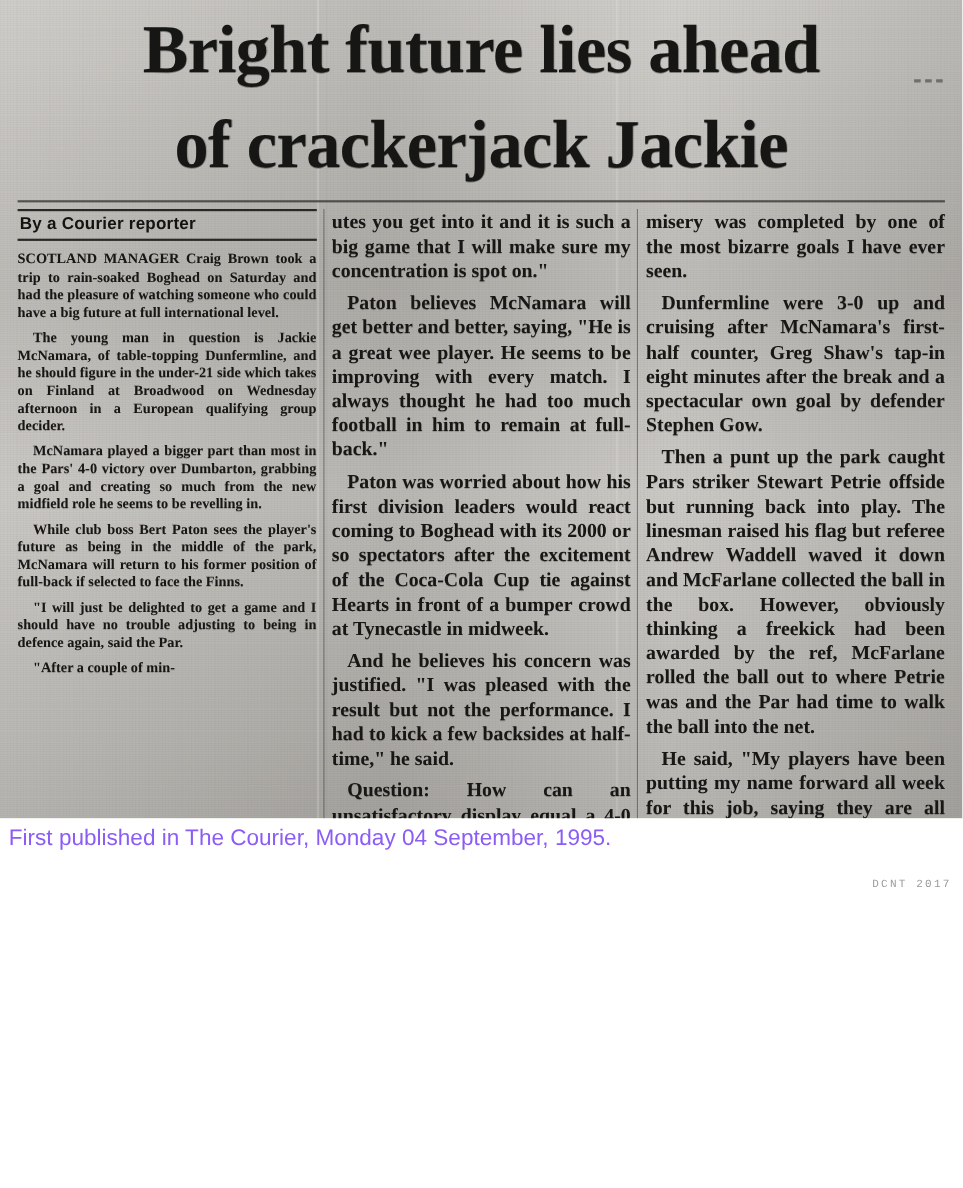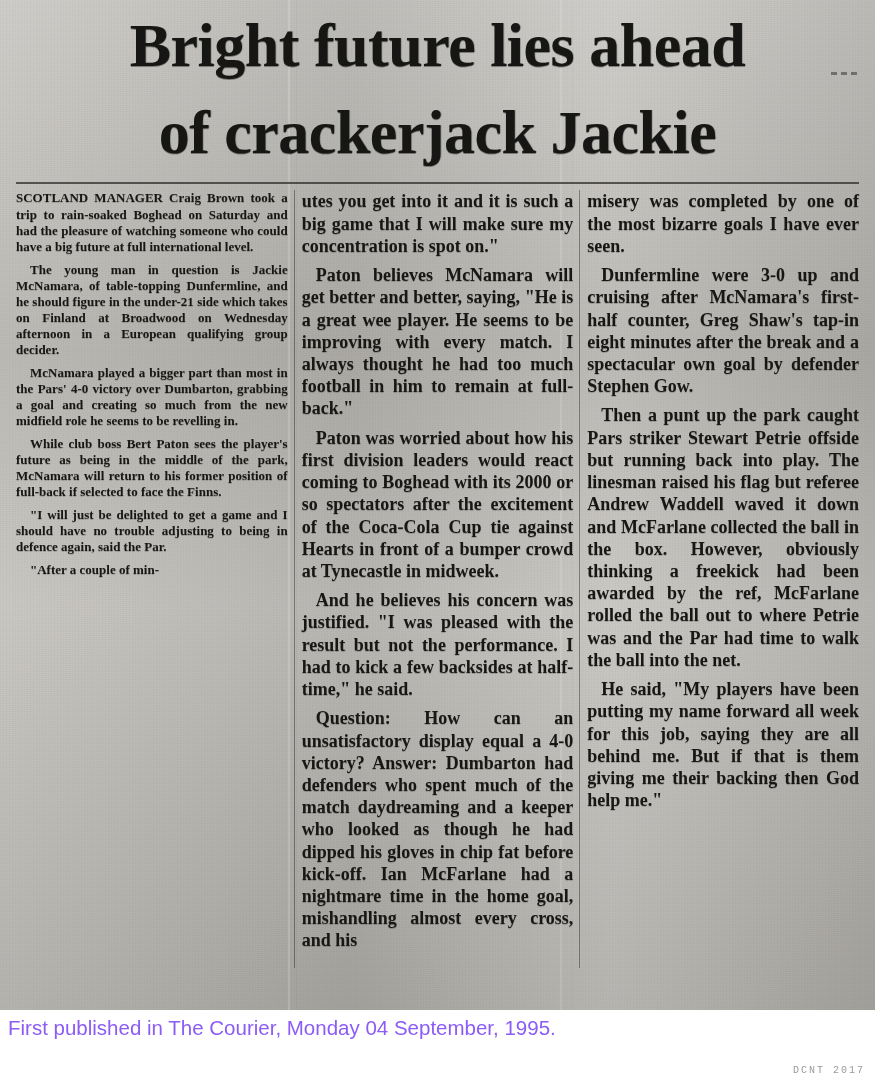--- a/index.html
+++ b/index.html
@@ -10,21 +10,21 @@
   body {
     width: 875px;
     height: 1080px;
     font-family: "Liberation Serif", serif;
     overflow: hidden;
   }
 
   #clipping {
     position: relative;
     width: 875px;
-    height: 1010px;
+    height: 744px;
     background: #b9b7b2;
     background-image:
       linear-gradient(90deg, rgba(255,255,255,0.10) 0px, rgba(0,0,0,0.05) 40%, rgba(255,255,255,0.12) 70%, rgba(0,0,0,0.06) 100%),
       linear-gradient(180deg, rgba(255,255,255,0.18) 0%, rgba(0,0,0,0.04) 35%, rgba(255,255,255,0.10) 60%, rgba(0,0,0,0.08) 100%);
     filter: contrast(104%);
     overflow: hidden;
   }
 
   
   #grain {
@@ -169,20 +169,21 @@
   <div id="headline">
     <div class="hl-line hl-1">Bright future lies ahead</div>
     <div class="hl-line hl-2">of crackerjack Jackie</div>
   </div>
 
   <div id="rule-top"></div>
 
   <div id="columns">
 
     <div class="col col-1">
+      <div class="byline">By a Courier reporter</div>
       <p class="body caps-lead">SCOTLAND MANAGER Craig Brown took a trip to rain-soaked Boghead on Saturday and had the pleasure of watching someone who could have a big future at full international level.</p>
       <p class="body indent">The young man in question is Jackie McNamara, of table-topping Dunfermline, and he should figure in the under-21 side which takes on Finland at Broadwood on Wednesday afternoon in a European qualifying group decider.</p>
       <p class="body indent">McNamara played a bigger part than most in the Pars' 4-0 victory over Dumbarton, grabbing a goal and creating so much from the new midfield role he seems to be revelling in.</p>
       <p class="body indent">While club boss Bert Paton sees the player's future as being in the middle of the park, McNamara will return to his former position of full-back if selected to face the Finns.</p>
       <p class="body indent">"I will just be delighted to get a game and I should have no trouble adjusting to being in defence again, said the Par.</p>
       <p class="body indent">"After a couple of min-</p>
     </div>
 
     <div class="col col-2">
       <p class="body">utes you get into it and it is such a big game that I will make sure my concentration is spot on."</p>

